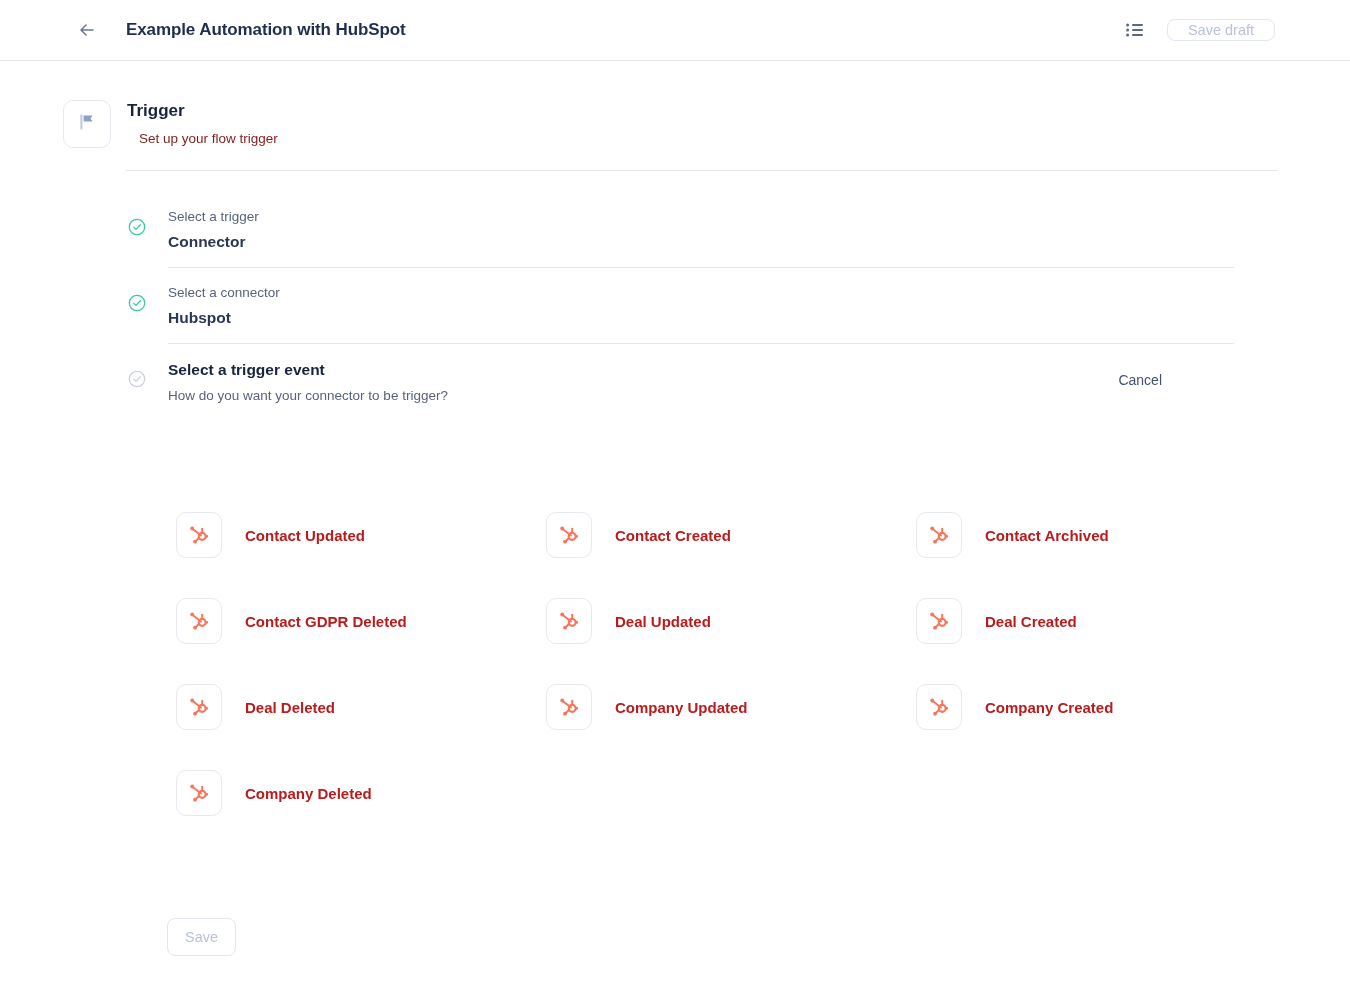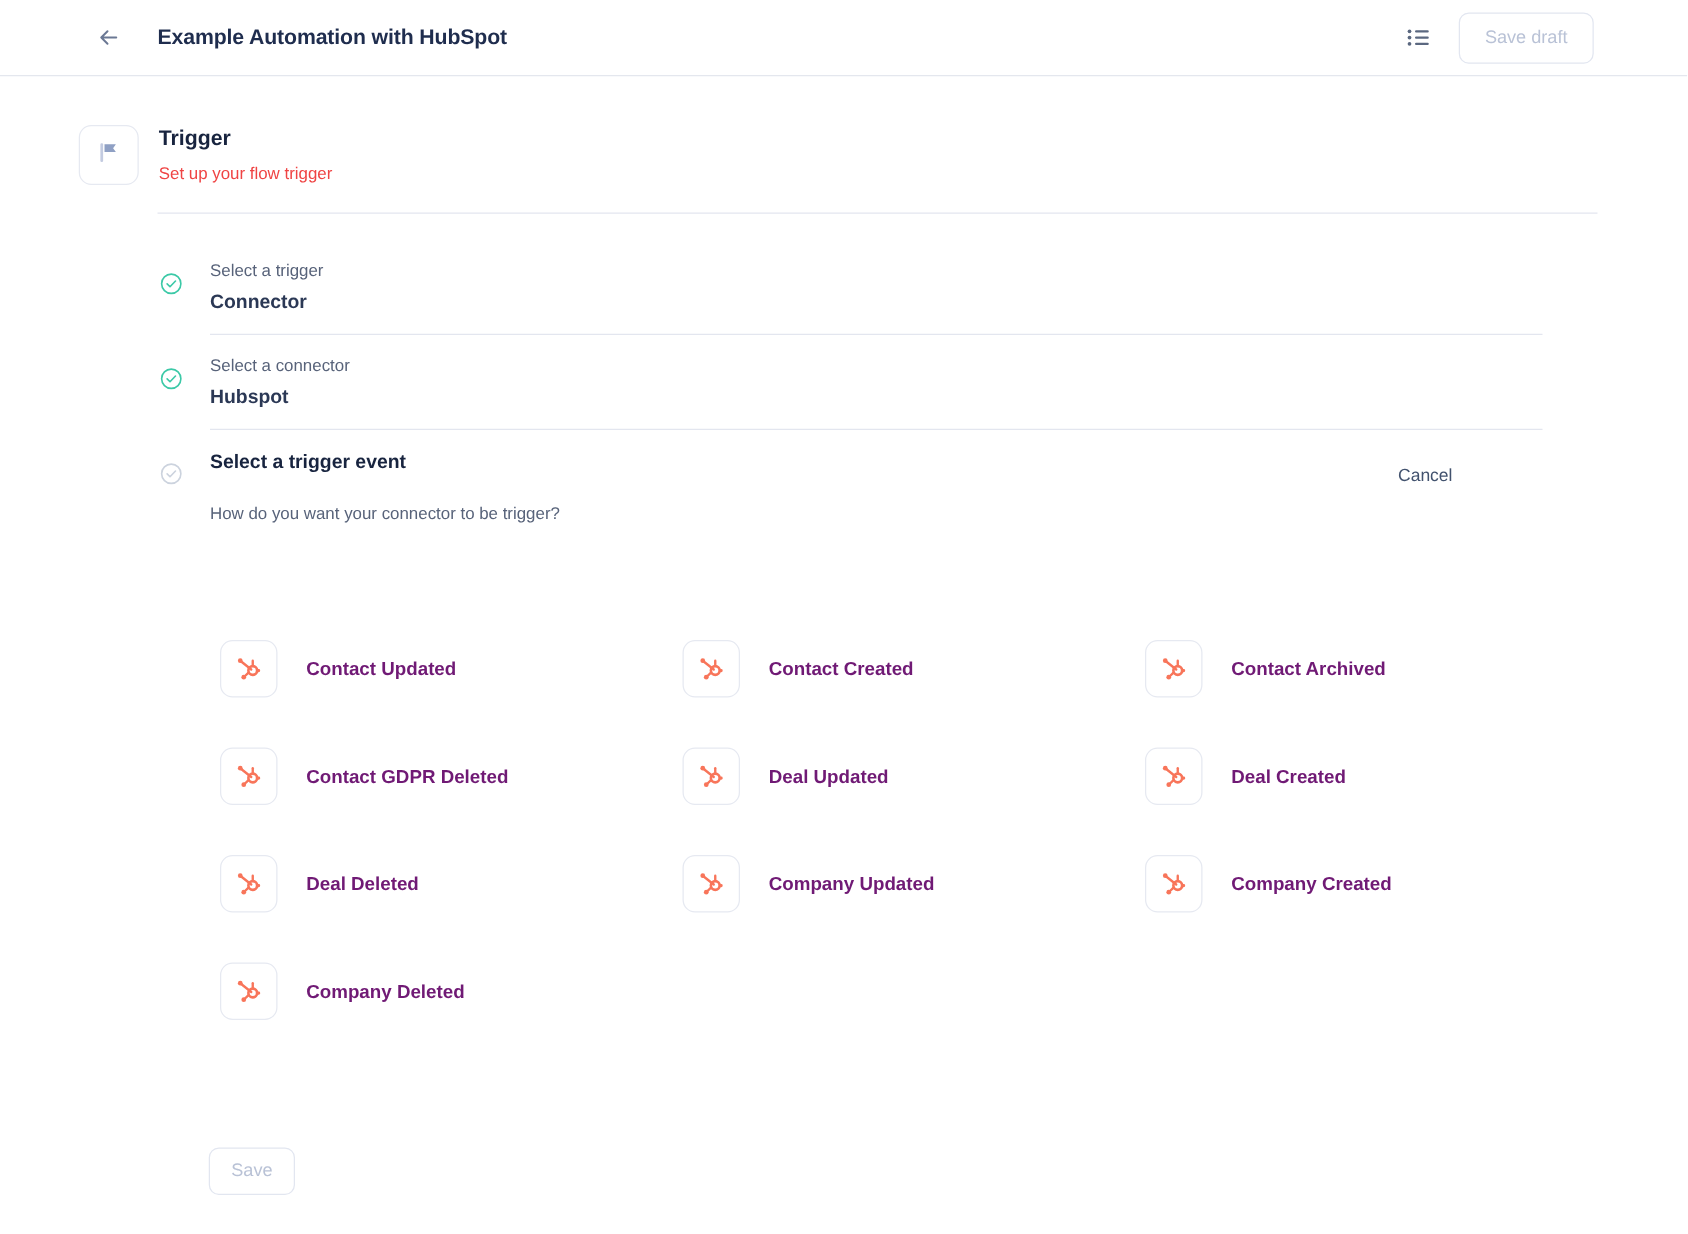--- a/index.html
+++ b/index.html
@@ -28,41 +28,41 @@
   .app-title {
     margin-left: 22px;
     font-size: 17px; font-weight: bold; color: #1f2d4e; letter-spacing: -0.1px;
   }
   .topbar-right {
     margin-left: auto; margin-right: 75px;
     display: flex; align-items: center; gap: 20px;
   }
   .list-icon { width: 24px; height: 24px; display:block; cursor: pointer; }
   .save-draft {
-    height: 41px; padding: 0 20px;
+    height: 22px; padding: 0 20px;
     border: 1px solid #e2e6f0; border-radius: 8px;
     background: #ffffff; color: #b9c2d6;
     font-family: "Liberation Sans", sans-serif;
     font-size: 14.5px; cursor: default;
     display: flex; align-items: center; justify-content: center;
   }
 
   
   .trigger-head {
     position: absolute; left: 63px; top: 100px;
     display: flex; align-items: flex-start;
   }
   .trigger-icon-box {
     width: 48px; height: 48px; border: 1px solid #e6e9f1; border-radius: 10px;
     background: #fff; display:flex; align-items:center; justify-content:center;
     flex: none;
   }
   .trigger-text { margin-left: 16px; padding-top: 1px; }
   .trigger-title { font-size: 17px; font-weight: bold; color: #18243f; line-height: 20px; }
-  .trigger-sub { font-size: 13.5px; color: #ef4444; margin-top: 9px; line-height: 17px; }
+  .trigger-sub { font-size: 13.5px; color: #7f1d1d; margin-top: 9px; line-height: 17px; margin-left: 12px; }
 
   .divider-top {
     position: absolute; left: 126px; top: 170px; width: 1152px; height: 1px;
     background: #e3e6ef;
   }
 
   
   .steps { position: absolute; left: 0; top: 192px; width: 1234px; }
   .step {
     position: relative;
@@ -74,21 +74,21 @@
     width: 18px; height: 18px; flex: none; margin-top: 10px;
   }
   .step-body { margin-left: 22px; flex: 1 1 auto; }
   .step-label { font-size: 13.5px; color: #58637a; line-height: 18px; }
   .step-value { font-size: 15.5px; font-weight: bold; color: #2b3855; margin-top: 6px; line-height: 20px; }
   .step-divider {
     position: absolute; left: 40px; right: -72px; bottom: 0; height: 1px; background: #e3e6ef;
   }
 
   .step-title-bold { font-size: 15.5px; font-weight: bold; color: #18243f; line-height: 20px; }
-  .step-title-sub { font-size: 13.5px; color: #58637a; margin-top: 22px; line-height: 18px; }
+  .step-title-sub { font-size: 13.5px; color: #58637a; margin-top: 7px; line-height: 18px; }
   .cancel-link {
     font-size: 14px; color: #42526e; cursor: pointer;
     margin-left: auto; margin-top: 12px; white-space: nowrap;
     background: none; border: none; padding: 0;
     font-family: "Liberation Sans", sans-serif;
   }
 
   
   .events-wrap { position: absolute; left: 176px; top: 512px; width: 1100px; }
   .events-grid {
@@ -99,21 +99,21 @@
   .event-card {
     display: flex; align-items: center; cursor: pointer;
     background: transparent; border: none; padding: 0; text-align: left;
   }
   .event-icon-box {
     width: 46px; height: 46px; flex: none;
     border: 1px solid #e6e9f1; border-radius: 10px; background: #fff;
     display: flex; align-items: center; justify-content: center;
   }
   .event-label {
-    margin-left: 23px; font-size: 15px; font-weight: bold; color: #701a75;
+    margin-left: 23px; font-size: 15px; font-weight: bold; color: #b91c1c;
     font-family: "Liberation Sans", sans-serif;
   }
 
   .save-btn {
     position: absolute; left: 167px; top: 918px;
     width: 69px; height: 38px;
     border: 1px solid #e2e6f0; border-radius: 8px; background: #fff;
     color: #b9c2d6; font-size: 14.5px; cursor: default;
     font-family: "Liberation Sans", sans-serif;
     display: flex; align-items: center; justify-content: center;

